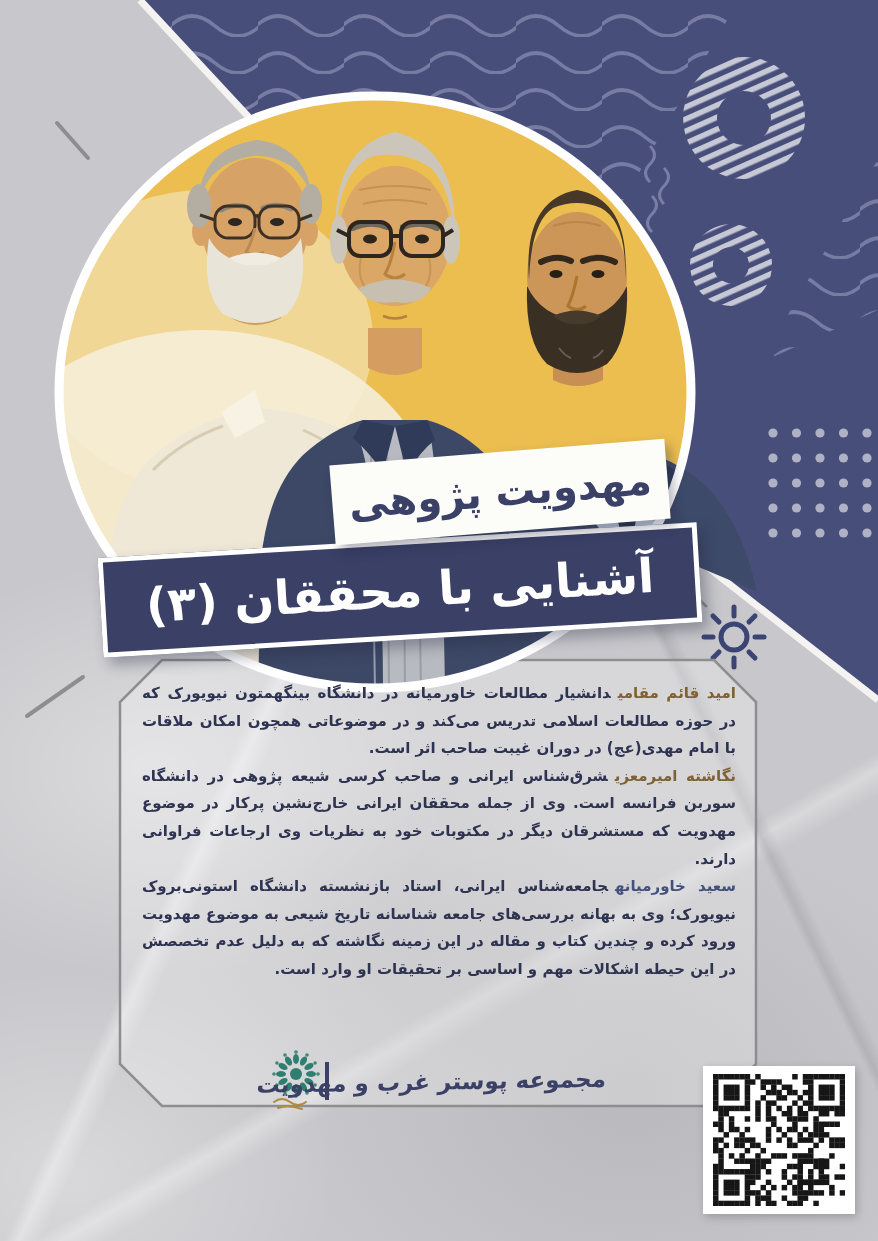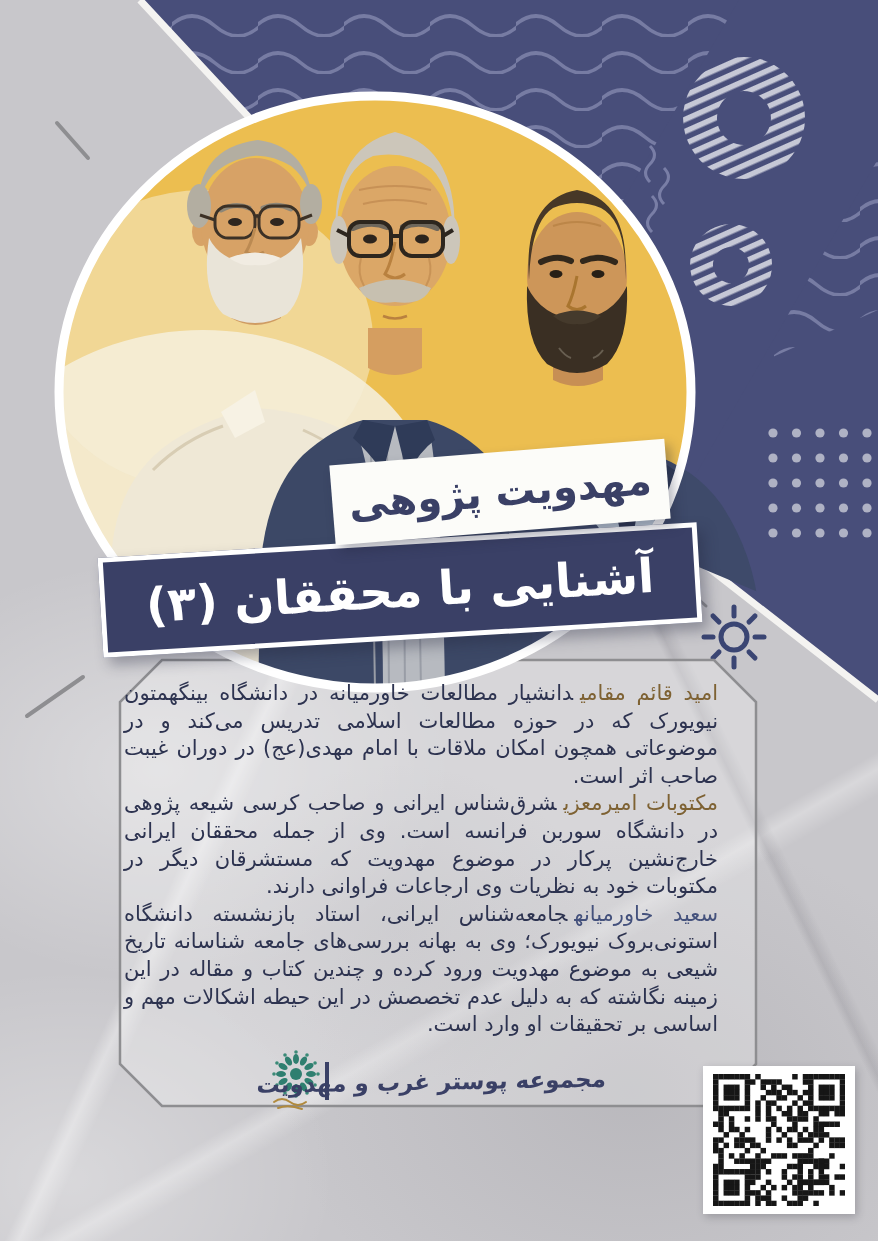--- a/index.html
+++ b/index.html
@@ -34,23 +34,23 @@
   .title1 span{color:#3a4066;font-size:40px;font-weight:bold;direction:rtl;}
   .title2{
     position:absolute;left:100px;top:540px;width:600px;height:100px;z-index:4;
     background:#3a4066;border:5px solid #ffffff;box-sizing:border-box;
     transform:rotate(-3.4deg);
     display:flex;align-items:center;justify-content:center;
     box-shadow:6px 8px 14px rgba(35,38,60,.35);
   }
   .title2 span{color:#ffffff;font-size:47px;font-weight:bold;direction:rtl;white-space:nowrap;}
   .body-text{
-    position:absolute;left:124px;top:680px;width:594px;z-index:4;
+    position:absolute;left:142px;top:680px;width:594px;z-index:4;
     direction:rtl;text-align:justify;color:#2d3350;
-    font-size:21px;line-height:27.6px;font-weight:normal;
+    font-size:15px;line-height:27.6px;font-weight:bold;
   }
   .body-text p{margin:0;}
   .name{padding-left:7px;}
   .name-gold{color:#7e6233;}
   .name-blue{color:#44517c;}
   .footer-row{position:absolute;left:0;top:1046px;width:878px;height:80px;z-index:5;}
   .rosette{position:absolute;left:264px;top:4px;}
   .footer-divider{position:absolute;left:325px;top:16px;width:4px;height:38px;background:#3a4066;}
   .series-title{
     position:absolute;left:338px;top:12px;width:268px;height:46px;
@@ -234,21 +234,21 @@
 
   <div class="title1">
     <span>مهدویت پژوهی</span>
   </div>
   <div class="title2">
     <span>آشنایی با محققان (۳)</span>
   </div>
 
   <div class="body-text">
     <p class="para"><span class="name name-gold">امید قائم مقامی</span><span>دانشیار مطالعات خاورمیانه در دانشگاه بینگهمتون نیویورک که در حوزه مطالعات اسلامی تدریس می‌کند و در موضوعاتی همچون امکان ملاقات با امام مهدی(عج) در دوران غیبت صاحب اثر است.</span></p>
-    <p class="para"><span class="name name-gold">مکتوبات امیرمعزی</span><span>شرق‌شناس ایرانی و صاحب کرسی شیعه پژوهی در دانشگاه سوربن فرانسه است. وی از جمله محققان ایرانی خارج‌نشین پرکار در موضوع مهدویت که مستشرقان دیگر در مکتوبات خود به نظریات وی ارجاعات فراوانی دارند.</span></p>
+    <p class="para"><span class="name name-gold">نگاشته امیرمعزی</span><span>شرق‌شناس ایرانی و صاحب کرسی شیعه پژوهی در دانشگاه سوربن فرانسه است. وی از جمله محققان ایرانی خارج‌نشین پرکار در موضوع مهدویت که مستشرقان دیگر در مکتوبات خود به نظریات وی ارجاعات فراوانی دارند.</span></p>
     <p class="para"><span class="name name-blue">سعید خاورمیانه</span><span>جامعه‌شناس ایرانی، استاد بازنشسته دانشگاه استونی‌بروک نیویورک؛ وی به بهانه بررسی‌های جامعه شناسانه تاریخ شیعی به موضوع مهدویت ورود کرده و چندین کتاب و مقاله در این زمینه نگاشته که به دلیل عدم تخصصش در این حیطه اشکالات مهم و اساسی بر تحقیقات او وارد است.</span></p>
   </div>
 
   <div class="footer-row">
     <svg class="rosette" width="64" height="66" viewBox="0 0 64 66">
       <g id="rosetteG">
           <ellipse cx="47" cy="24" rx="5" ry="3" transform="rotate(0 47 24)" fill="#2f7f70"></ellipse>
           <circle cx="54" cy="24" r="1.8" fill="#3a8a77"></circle>
           <ellipse cx="44.99038105676658" cy="31.5" rx="5" ry="3" transform="rotate(30 44.99038105676658 31.5)" fill="#2f7f70"></ellipse>
           <circle cx="51.05255888325765" cy="35" r="1.8" fill="#3a8a77"></circle>

